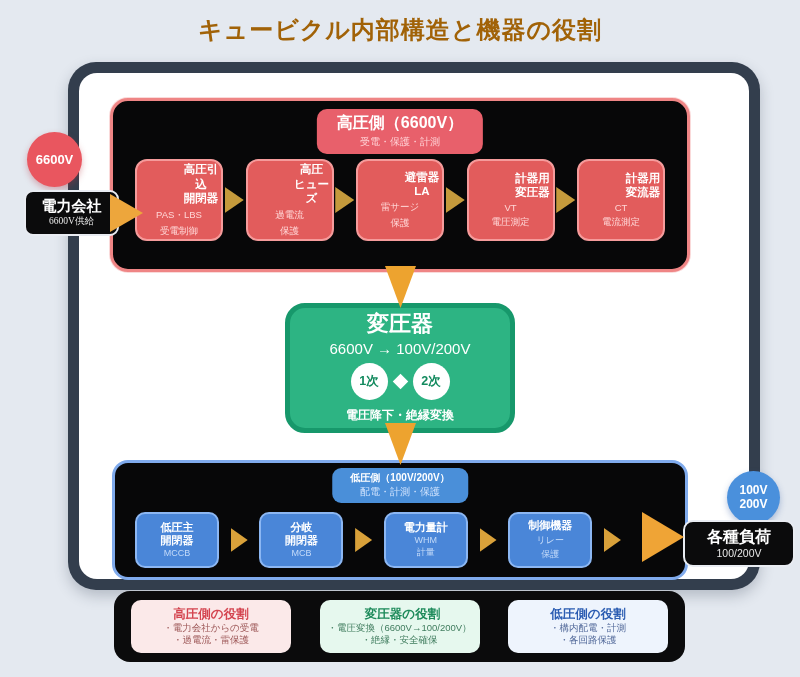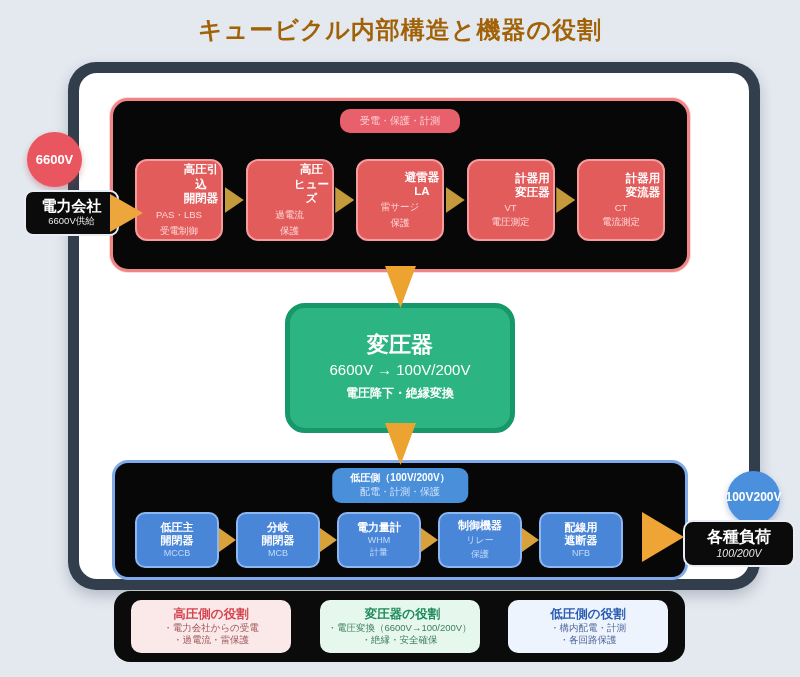--- a/index.html
+++ b/index.html
@@ -74,20 +74,21 @@
     background: #e9565f; border-radius: 50%;
     display: flex; align-items: center; justify-content: center;
     color: #fff; font-weight: bold; font-size: 13px;
     box-shadow: 0 3px 6px rgba(180,50,60,.35);
   }
   .source-box {
     position: absolute; left: 24px; top: 190px; width: 95px; height: 46px;
     background: #0b0b0c; border: 2.5px solid #e9ecf2; border-radius: 9px;
     display: flex; flex-direction: column; justify-content: center; align-items: center;
     z-index: 7;
+    font-family: Liberation Serif, serif;
   }
   .source-box .sb-title { color: #fff; font-weight: bold; font-size: 15px; line-height: 1.1; }
   .source-box .sb-sub   { color: #e8e8e8; font-size: 9.5px; margin-top: 1px; }
 
   
   .transformer {
     position: absolute; left: 285px; top: 303px; width: 230px; height: 130px;
     background: #2db483; border: 5px solid #17986b; border-radius: 20px;
     display: flex; flex-direction: column; align-items: center; justify-content: center;
     z-index: 5;
@@ -127,32 +128,32 @@
     padding: 0;
   }
   .lv-box .bx-title { font-size: 11px; font-weight: bold; color: #ffffff; text-align: center; line-height: 1.2; }
   .lv-box .bx-title span { display: block; }
   .lv-box .bx-sub { font-size: 9px; color: #c3daf9; margin-top: 1px; text-align: center; }
 
   
   .badge-100200 {
     position: absolute; left: 727px; top: 471px; width: 53px; height: 53px;
     background: #4a90dc; border-radius: 50%;
-    display: flex; flex-direction: row; align-items: center; justify-content: center;
+    display: flex; flex-direction: column; align-items: center; justify-content: center;
     color: #fff; font-weight: bold; font-size: 12px; line-height: 1.15;
     box-shadow: 0 3px 6px rgba(50,90,160,.35);
   }
   .load-box {
     position: absolute; left: 683px; top: 520px; width: 112px; height: 47px;
     background: #0b0b0c; border: 2.5px solid #e9ecf2; border-radius: 10px;
     display: flex; flex-direction: column; justify-content: center; align-items: center;
     z-index: 7;
   }
   .load-box .sb-title { color: #fff; font-weight: bold; font-size: 16px; line-height: 1.1; }
-  .load-box .sb-sub   { color: #e8e8e8; font-size: 10.5px; margin-top: 1px; font-style: italic; }
+  .load-box .sb-sub   { color: #e8e8e8; font-size: 10.5px; margin-top: 1px; }
 
   
   .roles-bar {
     position: absolute; left: 114px; top: 591px; width: 571px; height: 71px;
     background: #0b0b0c; border-radius: 16px;
     display: flex; justify-content: space-between; align-items: center;
     padding: 0 17px;
   }
   .role-card {
     width: 160px; height: 53px; border-radius: 10px;
@@ -182,20 +183,21 @@
 
 <div class="badge-6600">6600V</div>
 <div class="source-box">
   <div class="sb-title">電力会社</div>
   <div class="sb-sub">6600V供給</div>
 </div>
 <div class="abs tri-right source-arrow"></div>
 
 <div class="hv-section">
   <div class="hv-header">
+    <div class="hd-title">高圧側（6600V）</div>
     <div class="hd-sub">受電・保護・計測</div>
   </div>
   <div class="hv-row">
     <div class="hv-box">
       <div class="bx-title">
           <span>高圧引込</span>
           <span>開閉器</span>
         </div>
       <div class="bx-sub">PAS・LBS</div>
       <div class="bx-sub">受電制御</div>
@@ -237,20 +239,25 @@
       <div class="bx-sub">電流測定</div>
     </div>
   </div>
 </div>
 
 <div class="abs tri-down down-arrow-1"></div>
 
 <div class="transformer">
   <div class="tf-title">変圧器</div>
   <div class="tf-conv">6600V → 100V/200V</div>
+  <div class="tf-coils">
+    <div class="tf-coil">1次</div>
+    <div class="tf-diamond"></div>
+    <div class="tf-coil">2次</div>
+  </div>
   <div class="tf-caption">電圧降下・絶縁変換</div>
 </div>
 
 <div class="abs tri-down down-arrow-2"></div>
 
 <div class="lv-section">
   <div class="lv-header">
     <div class="hd-title">低圧側（100V/200V）</div>
     <div class="hd-sub">配電・計測・保護</div>
   </div>
@@ -284,28 +291,20 @@
     <div class="flow-arrow-blue tri-right"></div>
     <div class="lv-box">
       <div class="bx-title">
           <span>制御機器</span>
           <span></span>
         </div>
       <div class="bx-sub">リレー</div>
       <div class="bx-sub">保護</div>
     </div>
     <div class="flow-arrow-blue tri-right"></div>
-    <div class="lv-box">
-      <div class="bx-title">
-          <span>配線用</span>
-          <span>遮断器</span>
-        </div>
-      <div class="bx-sub">NFB</div>
-      <div class="bx-sub"></div>
-    </div>
   </div>
 </div>
 
 <div class="abs tri-right load-arrow"></div>
 
 <div class="badge-100200">
   <span>100V</span>
   <span>200V</span>
 </div>
 <div class="load-box">

